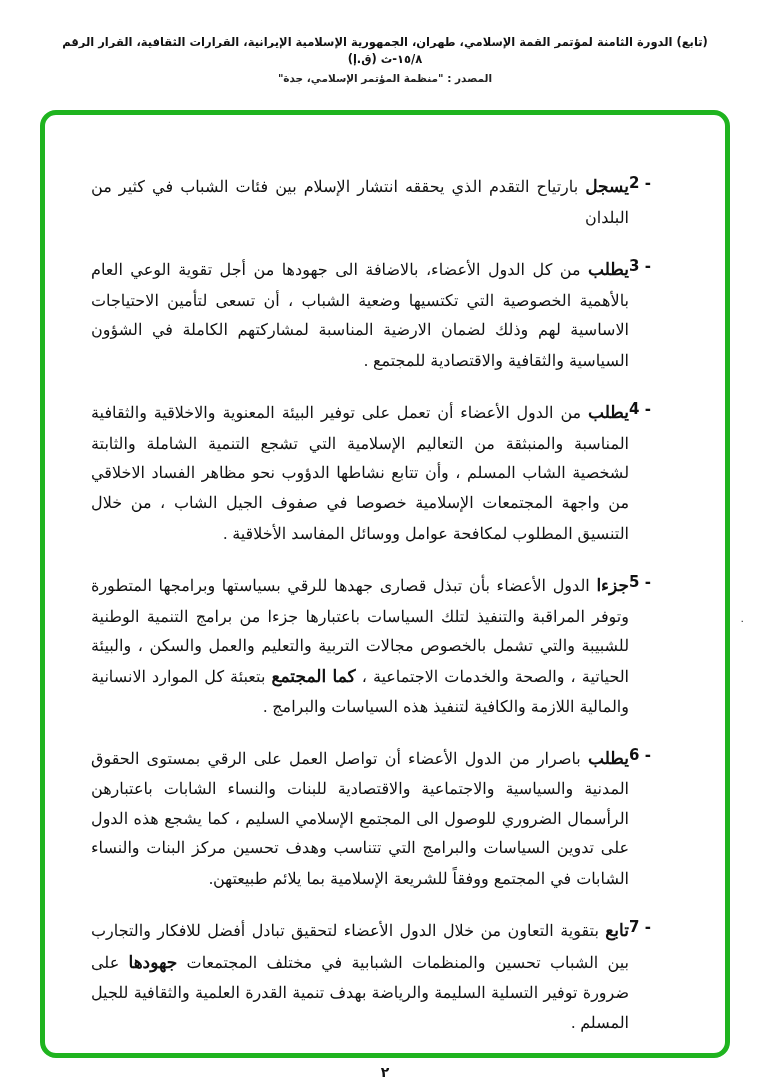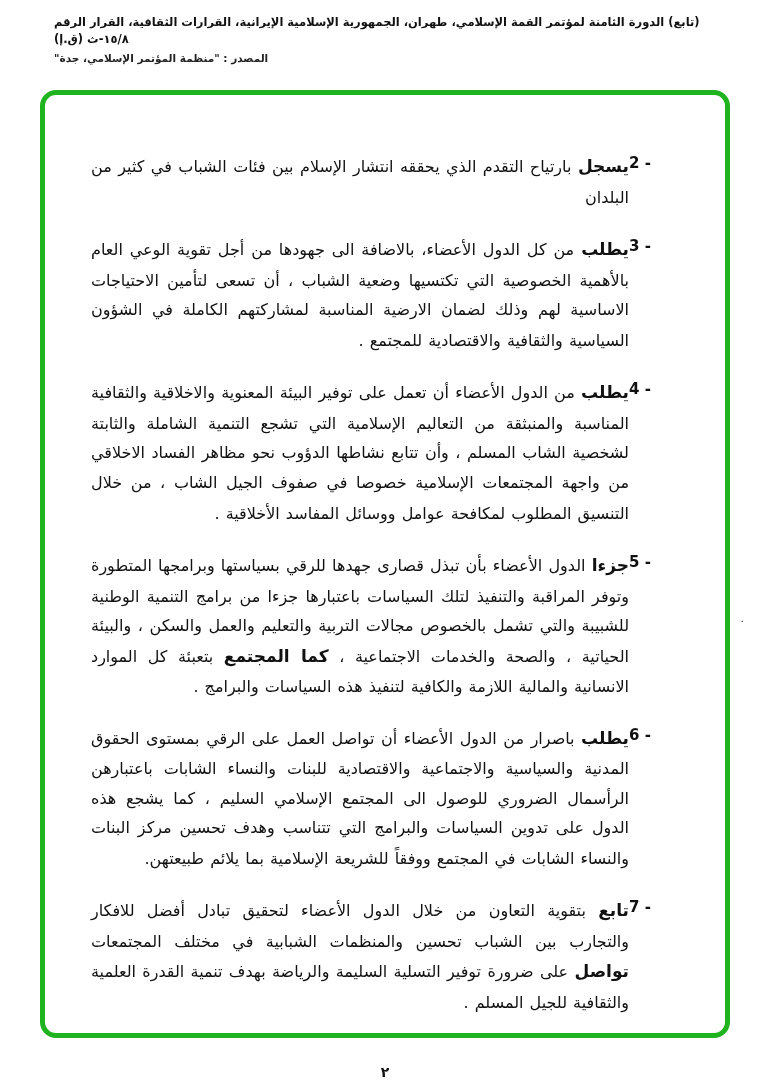--- a/index.html
+++ b/index.html
@@ -12,22 +12,22 @@
     position: relative;
     width: 770px;
     height: 1086px;
     background: #ffffff;
     overflow: hidden;
     color: #111111;
   }
   
   .doc-header {
     direction: rtl;
-    text-align: left;
-    padding: 14px 54px 0 54px;
+    text-align: center;
+    padding: 34px 54px 0 54px;
   }
   .doc-header .line1 {
     font-weight: bold;
     font-size: 11.5px;
     line-height: 1.5;
     letter-spacing: 0;
   }
   .doc-header .line2 {
     font-size: 10.5px;
     margin-top: 3px;
@@ -61,20 +61,21 @@
     padding-top: 3px;
     white-space: nowrap;
   }
   .para .txt {
     flex: 1 1 auto;
     direction: rtl;
     text-align: justify;
     font-size: 16px;
     line-height: 1.85;
     word-spacing: 1px;
+    font-family: Liberation Serif, serif;
   }
   .lead, .midbold {
     font-weight: bold;
     font-size: 17px;
   }
   
   .page-number {
     position: absolute;
     left: 0;
     bottom: 6px;
@@ -151,21 +152,21 @@
         <span class="midbold"></span>
         <span></span>
       </div>
     </div>
 
     <div class="para">
       <div class="num">7 -</div>
       <div class="txt">
         <span class="lead">تابع</span>
         <span>بتقوية التعاون من خلال الدول الأعضاء لتحقيق تبادل أفضل للافكار والتجارب بين الشباب تحسين والمنظمات الشبابية في مختلف المجتمعات</span>
-        <span class="midbold">تواصل</span>
+        <span class="midbold">جهودها</span>
         <span>على ضرورة توفير التسلية السليمة والرياضة بهدف تنمية القدرة العلمية والثقافية للجيل المسلم .</span>
       </div>
     </div>
 
   </div>
 
   <div class="scan-dot">.</div>
 
   <div class="page-number">٢</div>
 

